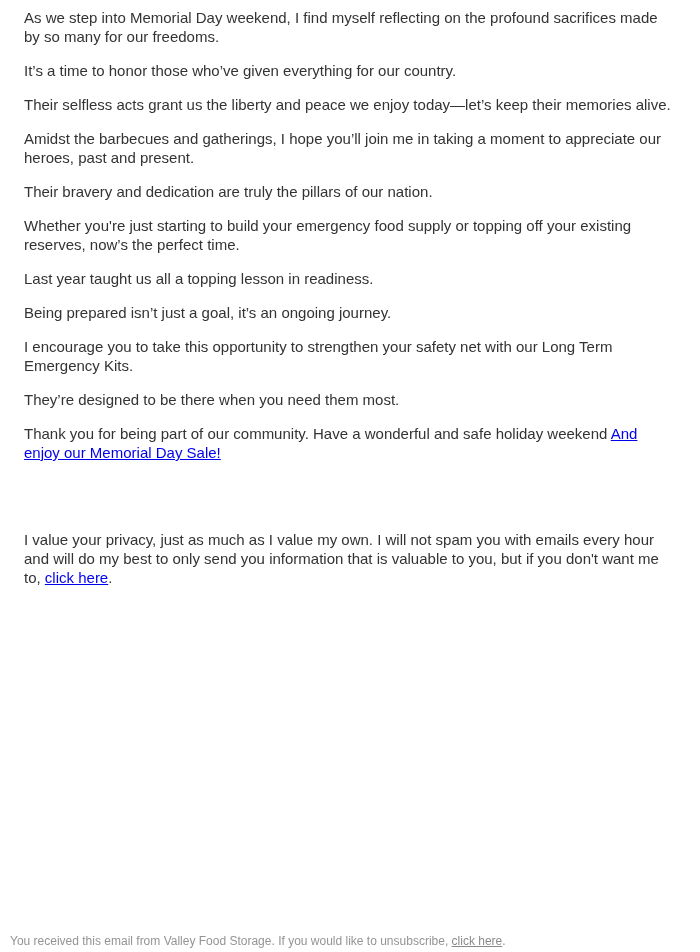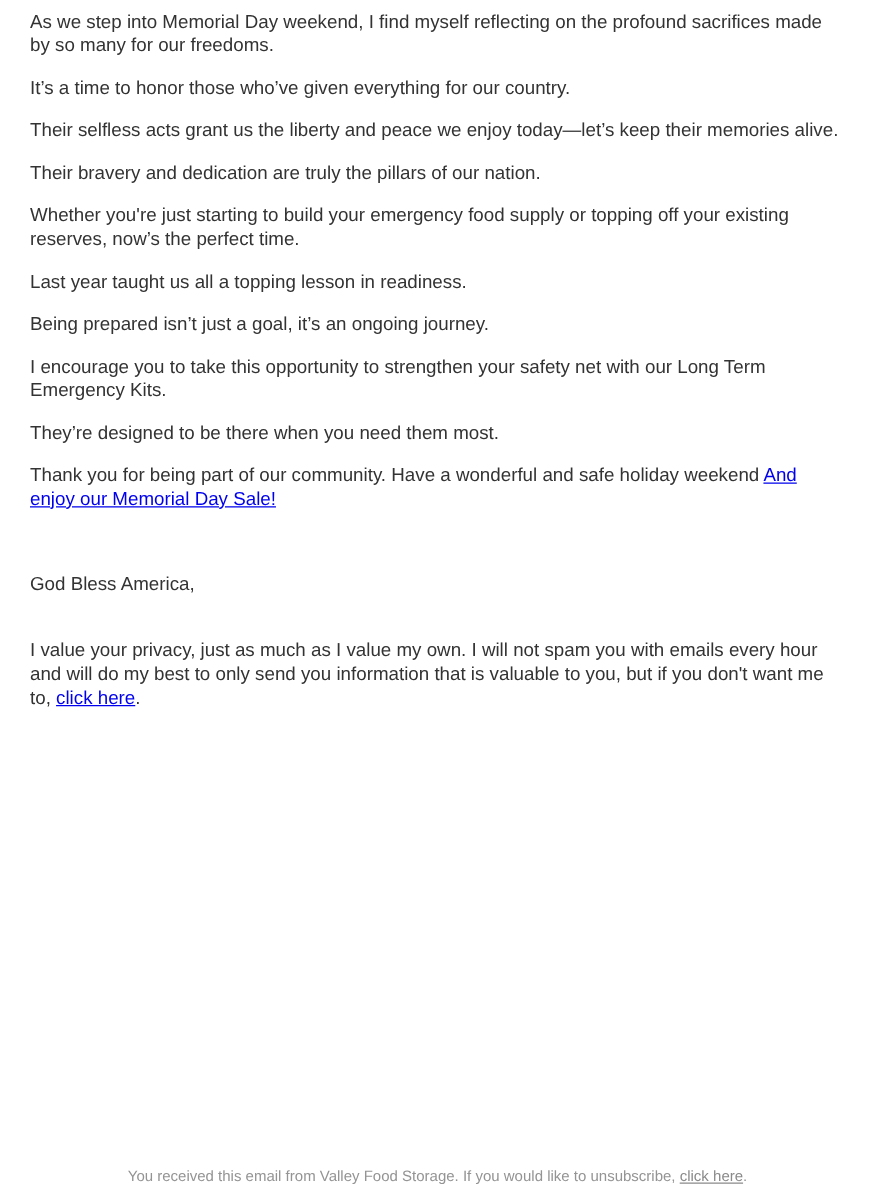--- a/index.html
+++ b/index.html
@@ -41,59 +41,58 @@
     margin-top: 34px !important;
   }
   .email-footer {
     position: absolute;
     left: 10px;
     right: 10px;
     bottom: 4px;
     font-size: 12px;
     line-height: 14px;
     color: #949494;
-    text-align: center;
   }
   a.footer-link {
     color: #8a8a8a;
     text-decoration: underline;
     cursor: pointer;
   }
 </style>
 </head>
 <body>
 
 <div class="email-content">
 
   <p>As we step into Memorial Day weekend, I find myself reflecting on the profound sacrifices made by so many for our freedoms.</p>
 
   <p>It’s a time to honor those who’ve given everything for our country.</p>
 
   <p>Their selfless acts grant us the liberty and peace we enjoy today—let’s keep their memories alive.</p>
 
 
+  <p>Amidst the barbecues and gatherings, I hope you’ll join me in taking a moment to appreciate our heroes, past and present.</p>
 
   <p>Their bravery and dedication are truly the pillars of our nation.</p>
 
 
 
   <p>Whether you're just starting to build your emergency food supply or topping off your existing reserves, now’s the perfect time.</p>
 
   <p>Last year taught us all a topping lesson in readiness.</p>
 
   <p>Being prepared isn’t just a goal, it’s an ongoing journey.</p>
 
   <p>I encourage you to take this opportunity to strengthen your safety net with our Long Term Emergency Kits.</p>
 
   <p>They’re designed to be there when you need them most.</p>
 
   <p><span>Thank you for being part of our community. Have a wonderful and safe holiday weekend </span><a class="body-link">And enjoy our Memorial Day Sale!</a></p>
 
   <p class="spacer">&nbsp;</p>
 
-  <p>God Bless America,</p>
 
 
   <p class="privacy-paragraph"><span>I value your privacy, just as much as I value my own. I will not spam you with emails every hour and will do my best to only send you information that is valuable to you, but if you don't want me to, </span><a class="body-link">click here</a><span>.</span></p>
 
 </div>
 
 <div class="email-footer"><span>You received this email from Valley Food Storage. If you would like to unsubscribe, </span><a class="footer-link">click here</a><span>.</span></div>
 
 </body></html>

